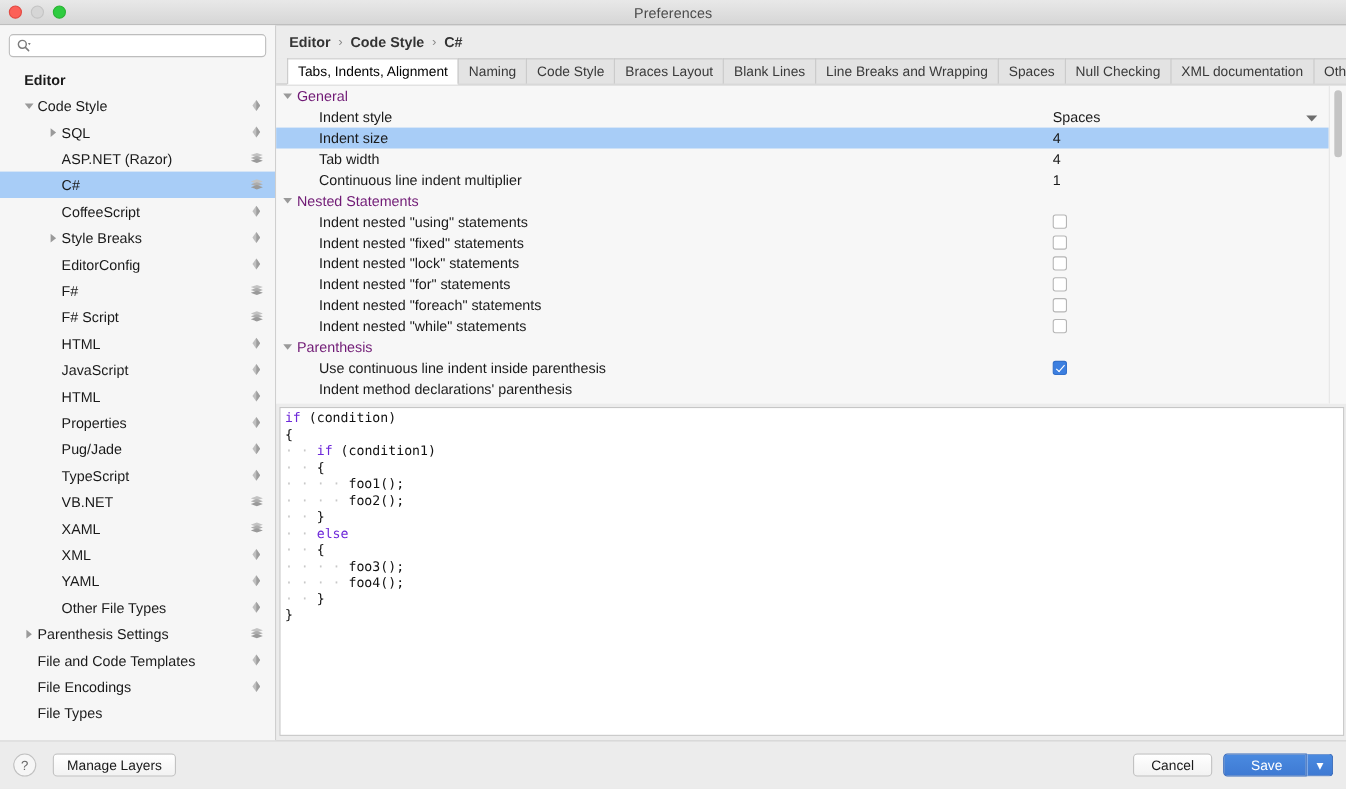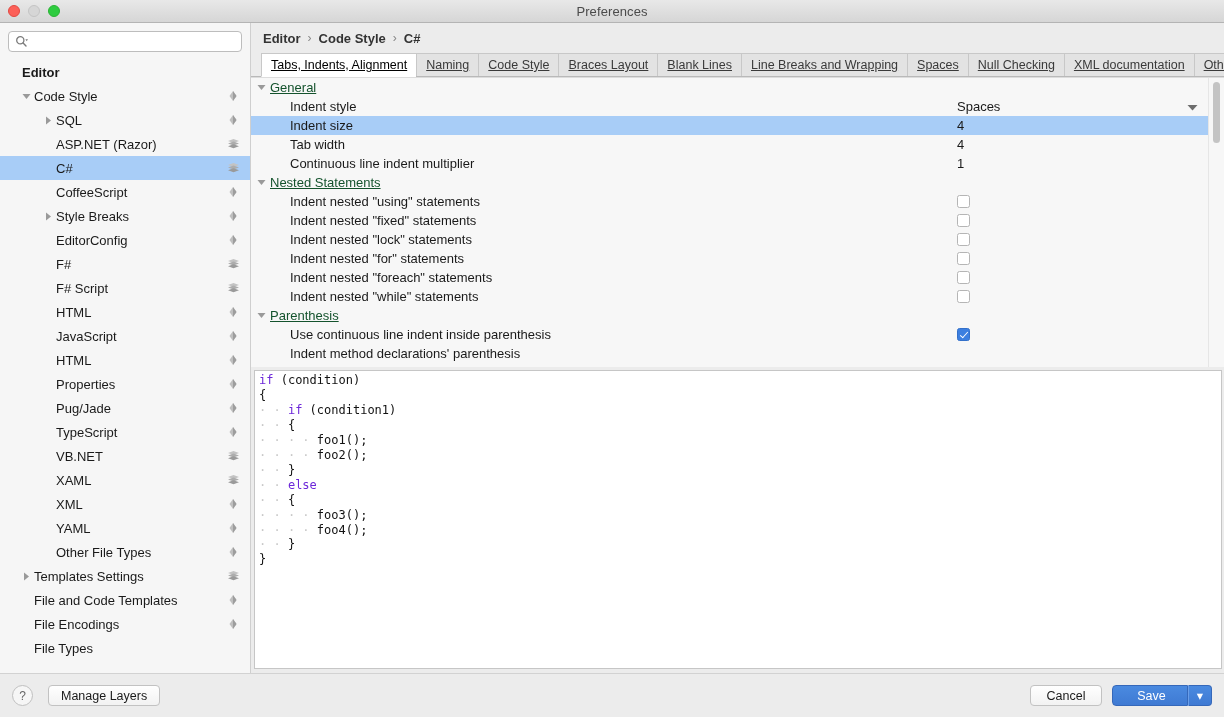--- a/index.html
+++ b/index.html
@@ -195,21 +195,20 @@
     display: flex;
     align-items: center;
     padding: 0 9px;
     font-size: 12.5px;
     color: #3a3a3a;
     background: #e3e3e3;
     border-left: 1px solid #c8c8c8;
     border-top: 1px solid #c8c8c8;
     box-sizing: border-box;
     white-space: nowrap;
-    text-decoration: underline;
   }
   .tab:last-of-type { border-right: 1px solid #c8c8c8; }
   .tab.active {
     background: #ffffff;
     color: #000;
     font-weight: normal;
     border-top: 1px solid #c8c8c8;
     border-bottom: 1px solid #ffffff;
     height: 24px;
     margin-bottom: -1px;
@@ -253,21 +252,21 @@
     position: relative;
     z-index: 1;
     display: flex;
     align-items: center;
     width: 706px;
     min-width: 706px;
     box-sizing: border-box;
     padding-left: 4px;
   }
   .opt-group > .opt-name { padding-left: 4px; }
-  .opt-group .opt-text { color: #14532d; text-decoration: underline; }
+  .opt-group .opt-text { color: #701a75; }
   .opt-child .opt-name { padding-left: 39px; }
   .disc {
     width: 13px;
     min-width: 13px;
     display: flex;
     align-items: center;
     justify-content: center;
     margin-right: 2px;
   }
   .opt-val {
@@ -691,21 +690,21 @@
               </svg>
             </div>
           </div>
           <div class="tree-row">
             <div style="width: 20px; min-width: 20px;"></div>
             <div class="tw">
               <svg width="9" height="9" viewBox="0 0 9 9">
                 <polygon points="2,0.5 7,4.5 2,8.5" fill="#9a9a9a"></polygon>
               </svg>
             </div>
-            <div class="tree-label">Templates Settings</div>
+            <div class="tree-label">Parenthesis Settings</div>
             <div class="tree-icon">
               <svg width="13" height="12" viewBox="0 0 13 12">
                 <polygon points="6.5,1 12,3 6.5,5 1,3" fill="#c3c3c3"></polygon>
                 <polygon points="6.5,3.6 12,5.6 6.5,7.6 1,5.6" fill="#adadad"></polygon>
                 <polygon points="6.5,6.2 12,8.2 6.5,10.2 1,8.2" fill="#9a9a9a"></polygon>
               </svg>
             </div>
           </div>
           <div class="tree-row">
             <div style="width: 20px; min-width: 20px;"></div>

